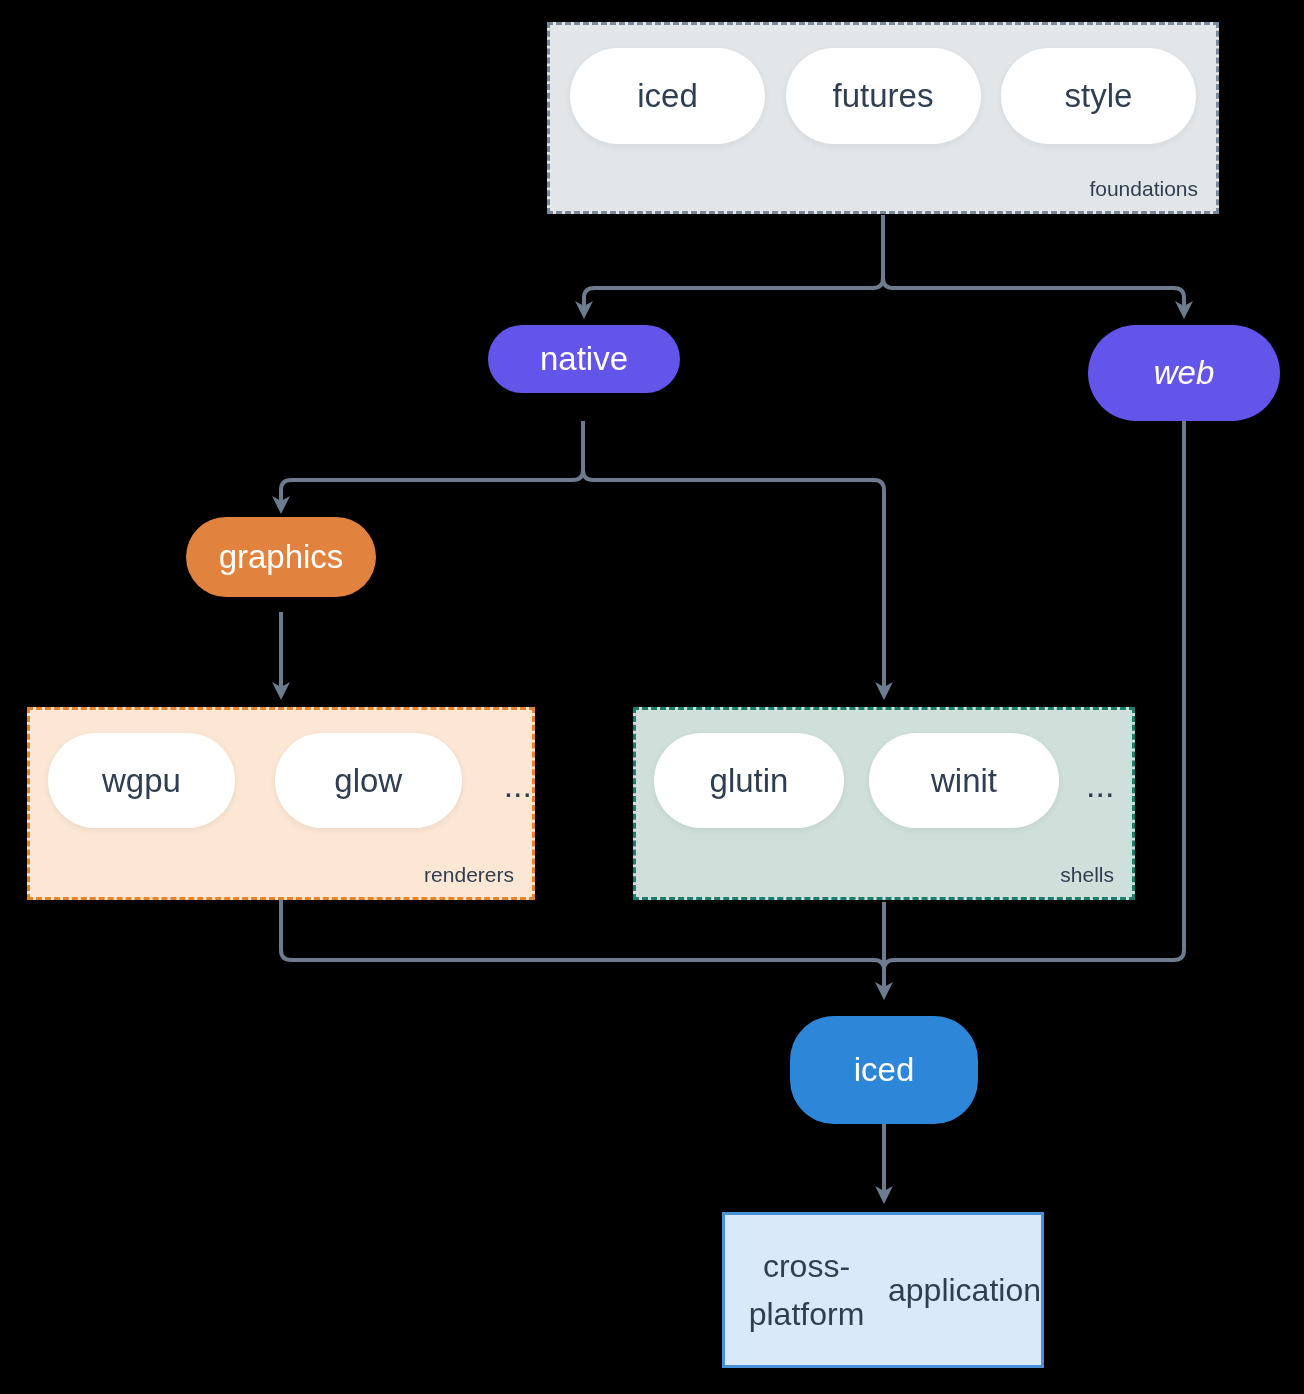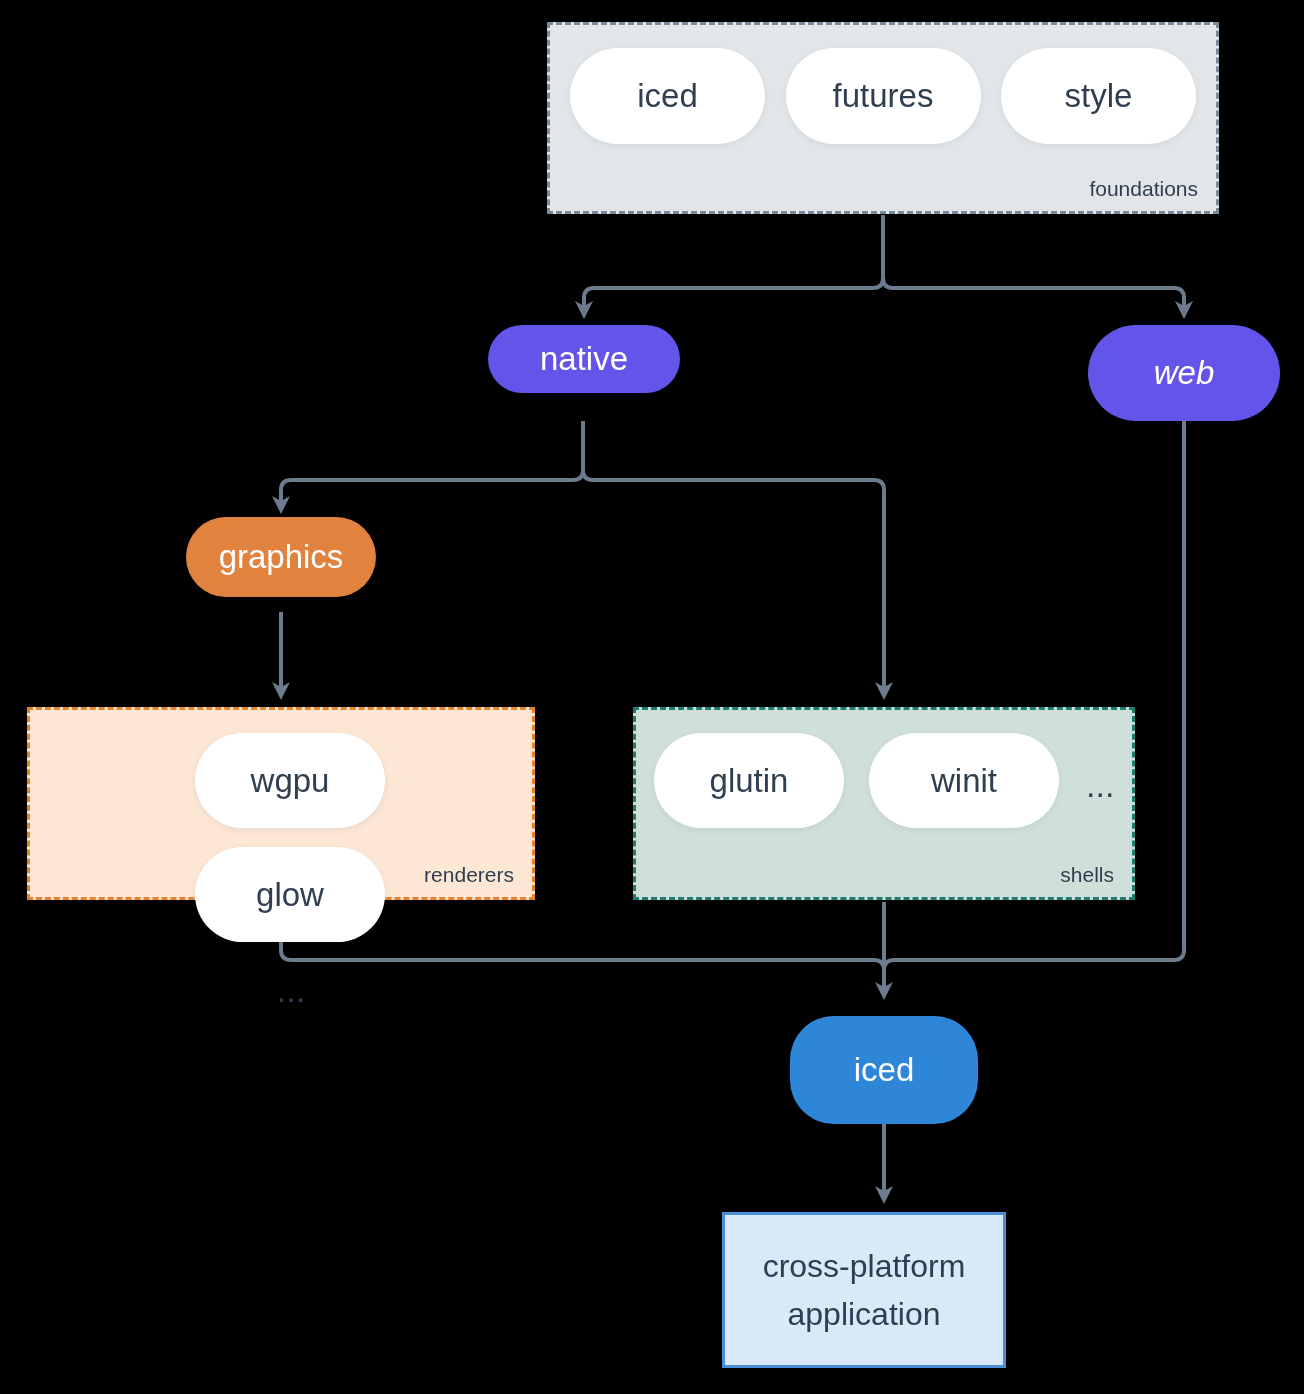--- a/index.html
+++ b/index.html
@@ -69,21 +69,21 @@
     background: var(--foundations-fill, #e2e6e9);
     border-color: var(--foundations-border, #7b8a99);
   }
   .group-foundations .chips { padding: 23px 20px 0; justify-content: space-between; }
 
   .group-renderers {
     left: 27px; top: 707px; width: 508px; height: 193px;
     background: var(--renderers-fill, #fce6d4);
     border-color: var(--renderers-border, #e8822b);
   }
-  .group-renderers .chips { padding: 23px 0 0 18px; gap: 19px; flex-direction: column; }
+  .group-renderers .chips { padding: 23px 0 0 18px; gap: 40px; }
   .group-renderers .chip { width: 190px; height: 95px; }
 
   .group-shells {
     left: 633px; top: 707px; width: 502px; height: 193px;
     background: var(--shells-fill, #cfe0da);
     border-color: var(--shells-border, #1e7e6d);
   }
   .group-shells .chips { padding: 23px 0 0 18px; gap: 25px; }
   .group-shells .chip { width: 190px; height: 95px; }
 
@@ -97,26 +97,26 @@
     font-size: 33px;
     border-radius: 48px;
   }
   .node-native { left: 488px; top: 325px; width: 192px; height: 68px; background: var(--purple, #6355e9); }
   .node-web    { left: 1088px; top: 325px; width: 192px; height: 96px; background: var(--purple, #6355e9); font-style: italic; }
   .node-graphics { left: 186px; top: 517px; width: 190px; height: 80px; background: var(--orange, #e2823f); }
   .node-iced   { left: 790px; top: 972px; width: 188px; height: 108px; border-radius: 44px; background: var(--blue, #2e86d8); margin-top: 44px; }
 
   .app-box {
     position: absolute;
-    left: 722px; top: 1212px; width: 284px; height: 156px;
+    left: 722px; top: 1212px; width: 322px; height: 156px;
     box-sizing: border-box;
     background: var(--app-fill, #d9e9f9);
     border: 3px solid var(--app-border, #4a90d9);
     display: flex;
-    flex-direction: column;
+    flex-direction: row;
     align-items: center;
     justify-content: center;
     color: var(--text-dark, #2f3e50);
     font-size: 32px;
     line-height: 48px;
     text-align: center;
   }
 </style>
 </head>
 <body>

